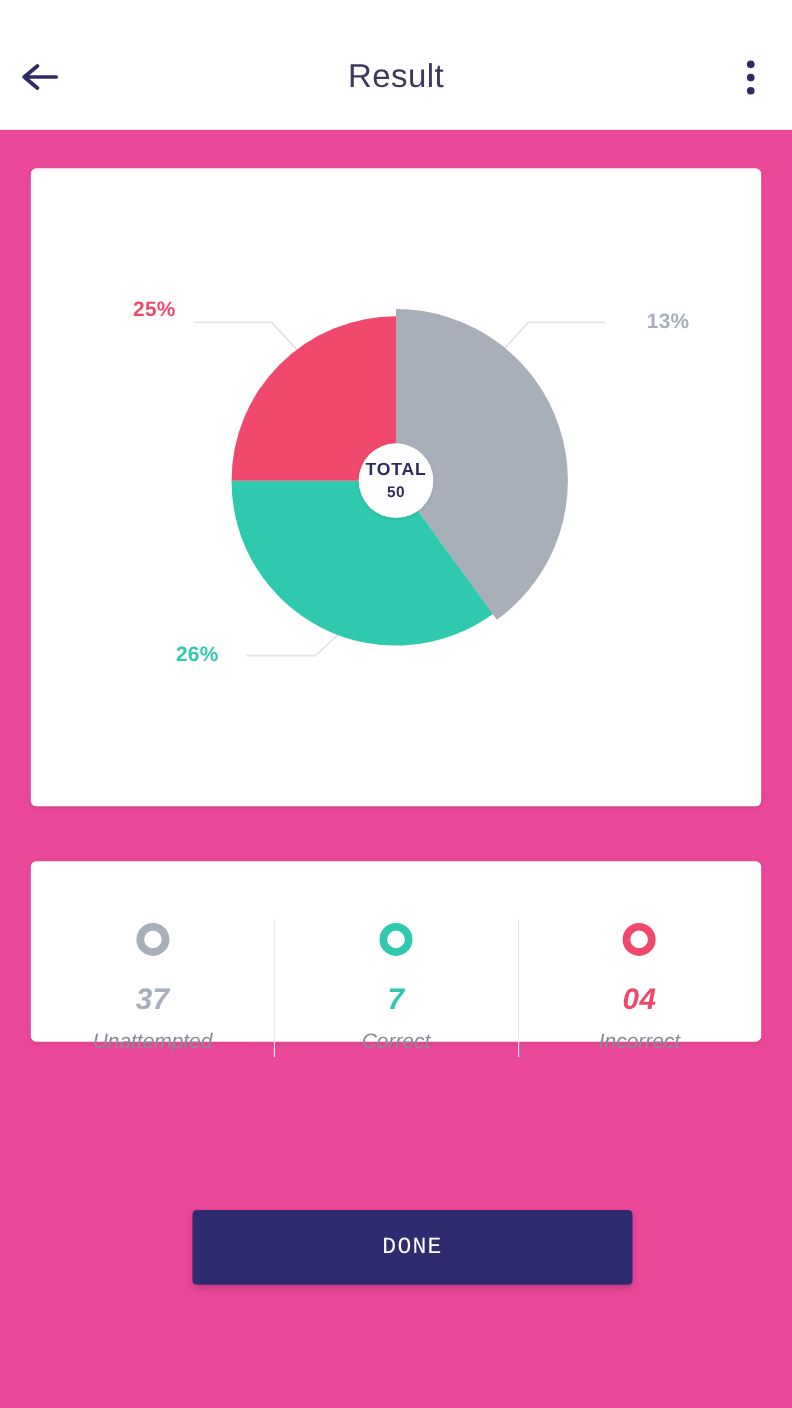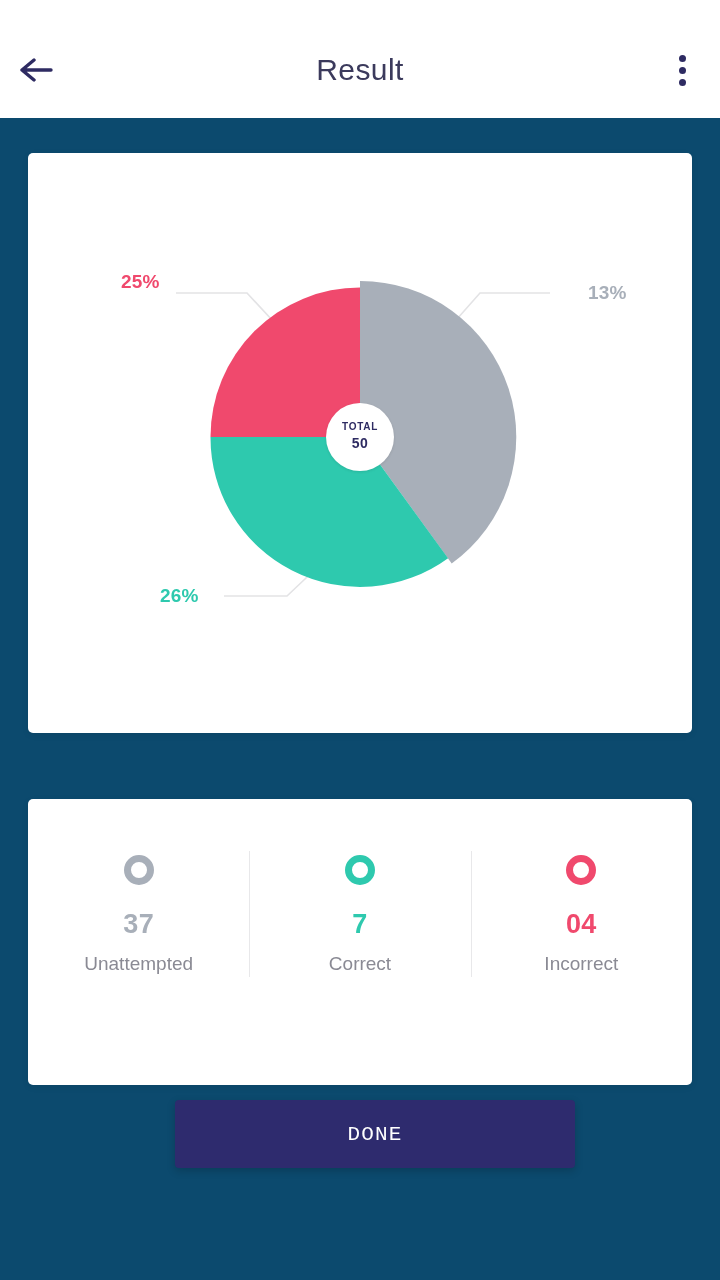--- a/index.html
+++ b/index.html
@@ -7,21 +7,21 @@
     width: 720px;
     height: 1280px;
     background: #f2f2f2;
     font-family: "Liberation Sans", sans-serif;
     -webkit-font-smoothing: antialiased;
   }
   .screen {
     position: relative;
     width: 720px;
     height: 1280px;
-    background: #0c4a6e;
+    background: #ec4899;
     overflow: hidden;
   }
 
   
   .appbar {
     position: absolute;
     top: 0; left: 0;
     width: 720px;
     height: 118px;
     background: #ffffff;
@@ -79,23 +79,24 @@
     box-shadow: 0 2px 7px rgba(0,0,0,0.075);
   }
   .chart-card {
     left: 28px;
     top: 153px;
     width: 664px;
     height: 580px;
   }
   .stats-card {
     left: 28px;
-    top: 799px;
-    width: 664px;
-    height: 286px;
+    top: 783px;
+    width: 664px;
+    height: 164px;
+    font-style: italic;
   }
 
   
   .chart-wrap {
     position: absolute;
     left: 0; top: 0;
     width: 664px;
     height: 580px;
   }
   .chart-svg { display: block; }
@@ -117,21 +118,21 @@
     height: 68px;
     border-radius: 50%;
     background: #ffffff;
     display: flex;
     flex-direction: column;
     align-items: center;
     justify-content: center;
     box-shadow: 0 1px 3px rgba(0,0,0,0.10);
   }
   .total-bubble .t-label {
-    font-size: 10px;
+    font-size: 16px;
     font-weight: 700;
     letter-spacing: 0.7px;
     color: #2e2b62;
     line-height: 1.25;
   }
   .total-bubble .t-value {
     font-size: 14px;
     font-weight: 700;
     letter-spacing: 0.4px;
     color: #2e2b62;

